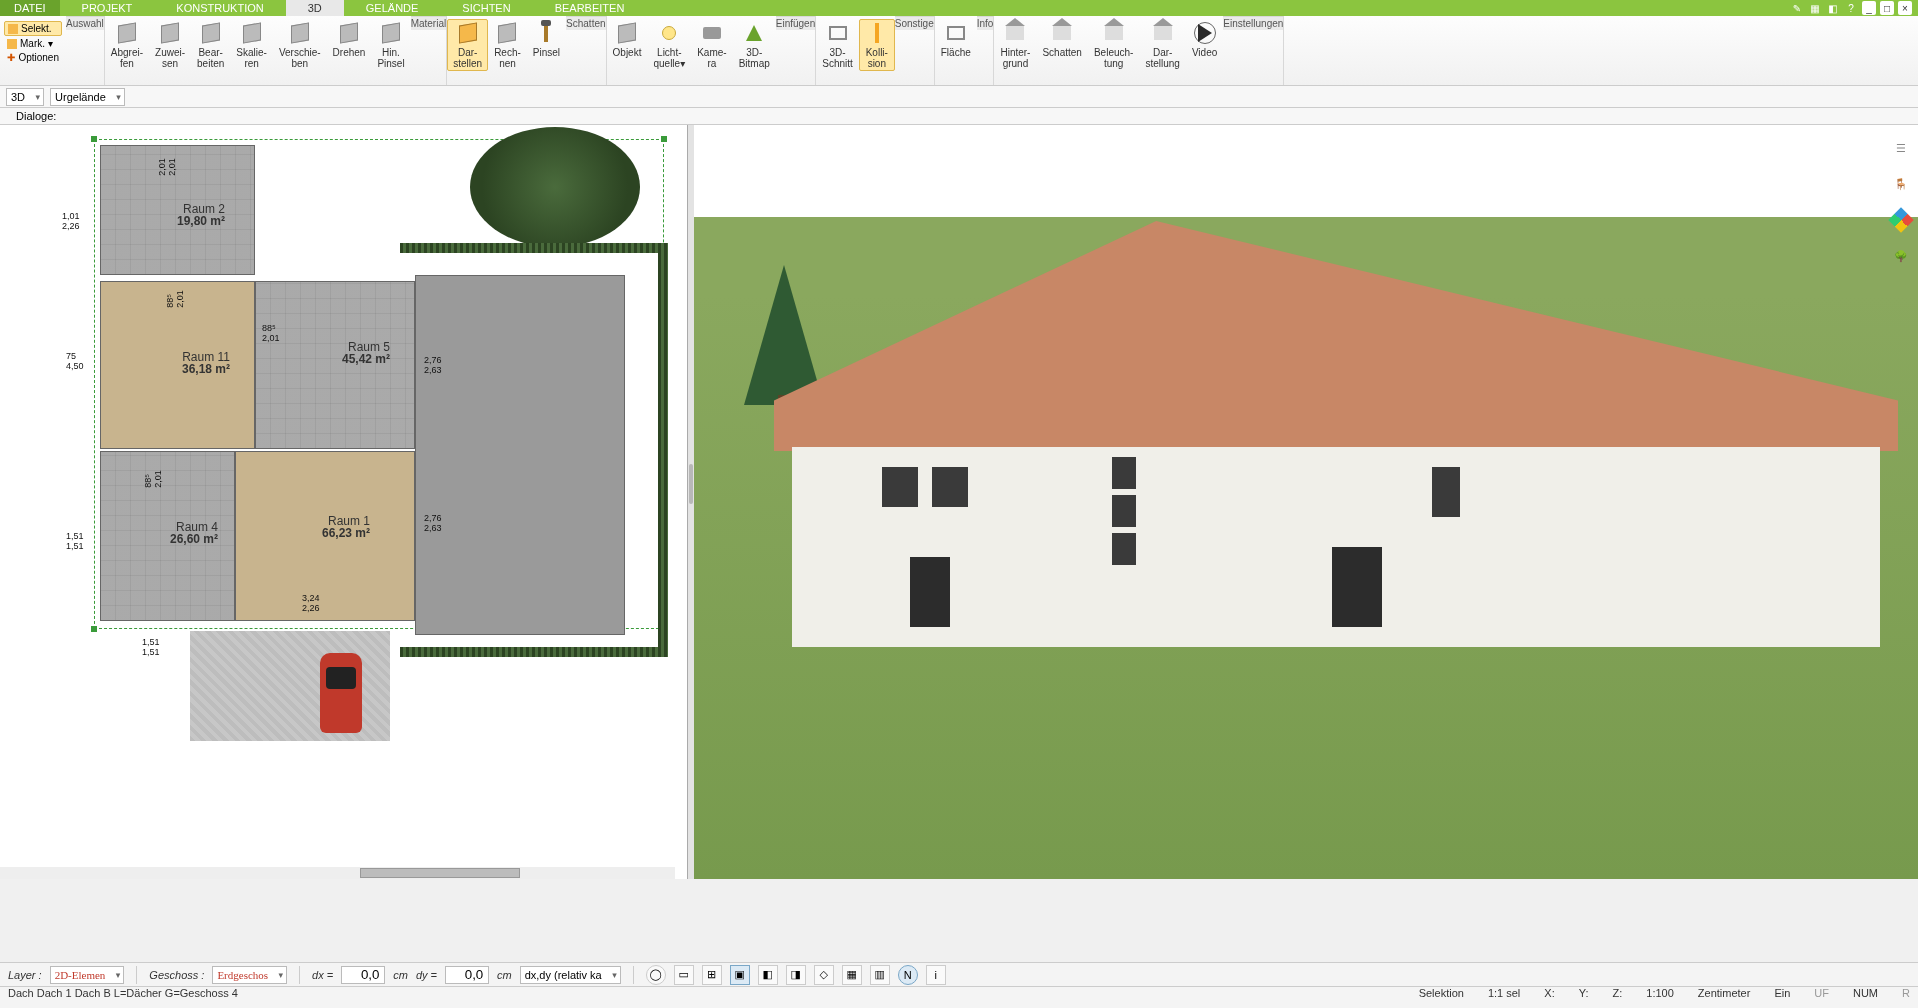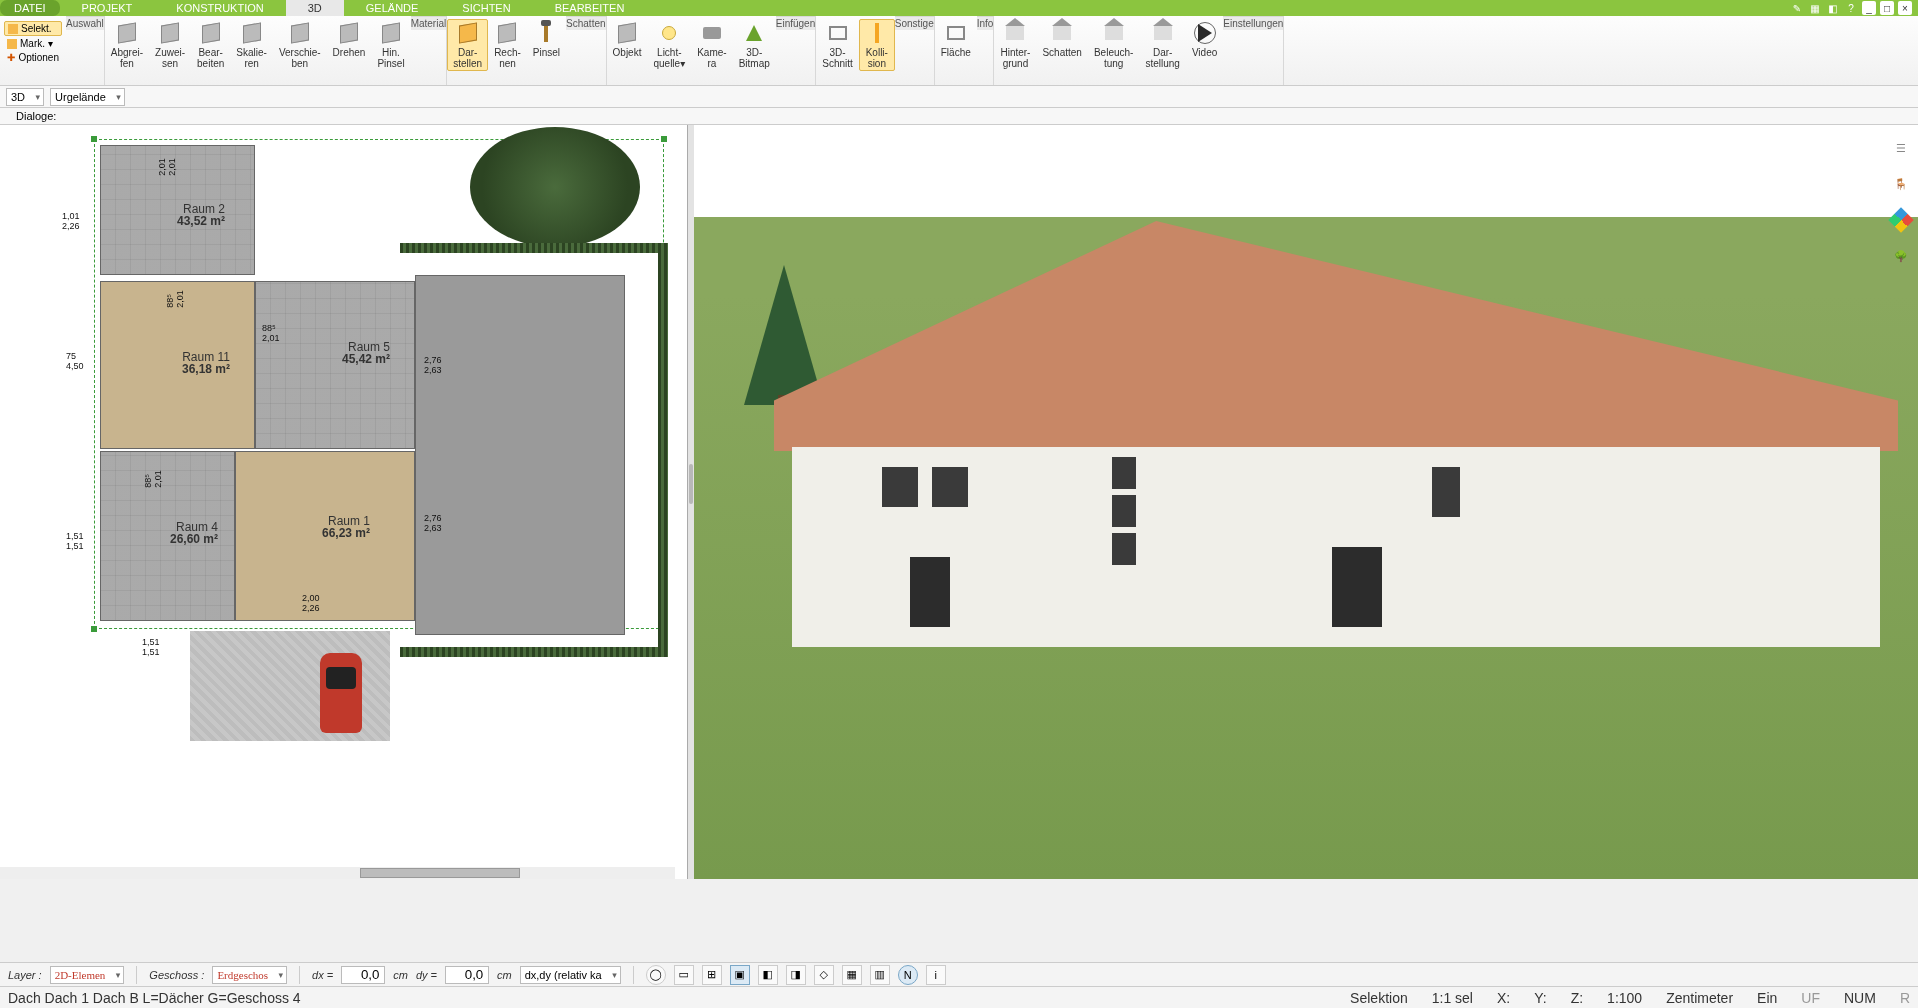--- a/index.html
+++ b/index.html
@@ -1,21 +1,21 @@
 <!DOCTYPE html>
 <html><head>
 <meta charset="utf-8">
 <style>
 * { margin: 0; padding: 0; box-sizing: border-box; font-family: "Segoe UI", Tahoma, sans-serif; }
 body { background: #f0f0f0; font-size: 11px; overflow: hidden; width: 1918px; height: 1008px; position: relative; }
 
 
 .menubar { display:flex; height:16px; background:#8bc53f; align-items:center; }
 .menubar .tab { padding:0 22px; color:#fff; font-size:11px; height:16px; line-height:16px; cursor:pointer; }
-.menubar .tab.datei { background:#6aa32c; padding:0 14px;border-radius:7px; }
+.menubar .tab.datei { background:#6aa32c; padding:0 14px; }
 .menubar .tab.active { background:#e8e8e8; color:#333; }
 .menubar .spacer { flex:1; }
 .menubar .wicons { display:flex; gap:4px; padding-right:6px; }
 .menubar .wicons span { width:14px; height:14px; display:inline-flex; align-items:center; justify-content:center; color:#fff; font-size:10px; cursor:pointer; }
 .menubar .wicons .sq { background:#fff; color:#333; border-radius:2px; }
 
 
 .ribbon { display:flex; height:70px; background:linear-gradient(#fdfdfd,#f1f1f1); border-bottom:1px solid #ccc; }
 .ribgroup { display:flex; flex-direction:row; border-right:1px solid #d8d8d8; }
 .ribgroup .items { display:flex; flex:1; align-items:flex-start; padding-top:3px; }
@@ -98,21 +98,21 @@
 .bottombar { position:absolute; left:0; right:0; bottom:22px; height:24px; background:#f4f4f4; border-top:1px solid #ccc; display:flex; align-items:center; padding:0 8px; gap:8px; font-size:11px; }
 .bb-lbl { color:#333;font-style:italic; }
 .bb-val { color:#c0392b;font-family:Liberation Serif, serif; }
 .sep { width:1px; height:18px; background:#ccc; margin:0 4px; }
 .numfield { width:44px; height:18px; border:1px solid #bbb; background:#fff; text-align:center;padding-left:14px; }
 .iconbtn { width:20px; height:20px; border:1px solid #ccc; background:#fafafa; display:flex; align-items:center; justify-content:center; cursor:pointer; }
 .iconbtn.sel { background:#dceaf5; border-color:#7aa7c7; }
 .iconbtn.round { border-radius:50%; }
 
 
-.statusbar { position:absolute; left:0; right:0; bottom:0; height:22px; background:#f4f4f4; border-top:1px solid #ccc; display:flex; align-items:center; font-size:14px; color:#333; padding:0 8px; gap:24px; }
+.statusbar { position:absolute; left:0; right:0; bottom:0; height:22px; background:#f4f4f4; border-top:1px solid #ccc; display:flex; align-items:flex-start; font-size:11px; color:#333; padding:0 8px; gap:24px; }
 .statusbar .flex { flex:1; }
 </style>
 </head>
 <body>
 
 <div class="menubar">
   <div class="tab datei">DATEI</div>
   <div class="tab">PROJEKT</div>
   <div class="tab">KONSTRUKTION</div>
   <div class="tab active">3D</div>
@@ -351,21 +351,21 @@
     <div class="plan">
 
       <div class="selrect" style="left:64px; top:6px; width:570px; height:490px"></div>
       <div class="selhandle" style="left:61px; top:3px"></div>
         <div class="selhandle" style="left:631px; top:3px"></div>
       <div class="selhandle" style="left:61px; top:493px"></div>
         <div class="selhandle" style="left:631px; top:493px"></div>
 
       <div class="roombox tilefloor" style="left:70px; top:12px; width:155px; height:130px"></div>
       <div class="roomlabel" style="left:105px; top:70px; width:90px">
-        <span>Raum 2</span><br><b>43,52 m²</b></div>
+        <span>Raum 2</span><br><b>19,80 m²</b></div>
 
       <div class="treeblob" style="left:440px; top:-6px; width:170px; height:120px"></div>
 
       <div class="hedge" style="left:370px; top:110px; width:268px"></div>
       <div class="hedge" style="left:370px; top:514px; width:268px"></div>
       <div class="hedge" style="left:628px; top:110px; width:10px; height:414px"></div>
 
       <div class="roombox woodfloor" style="left:70px; top:148px; width:155px; height:168px"></div>
       <div class="roomlabel" style="left:100px; top:218px; width:100px">
         <span>Raum 11</span><br><b>36,18 m²</b></div>
@@ -389,21 +389,21 @@
 
       <div class="dim" style="left:32px; top:78px"><span>1,01</span><br><span>2,26</span></div>
       <div class="dim" style="left:36px; top:218px"><span>75</span><br><span>4,50</span></div>
       <div class="dim" style="left:36px; top:398px"><span>1,51</span><br><span>1,51</span></div>
       <div class="dim" style="left:394px; top:222px"><span>2,76</span><br><span>2,63</span></div>
       <div class="dim" style="left:394px; top:380px"><span>2,76</span><br><span>2,63</span></div>
       <div class="dim" style="left:232px; top:190px"><span>88⁵</span><br><span>2,01</span></div>
       <div class="dim" style="left:136px; top:156px;transform:rotate(-90deg)"><span>88⁵</span><br><span>2,01</span></div>
       <div class="dim" style="left:114px; top:336px;transform:rotate(-90deg)"><span>88⁵</span><br><span>2,01</span></div>
       <div class="dim" style="left:128px; top:24px;transform:rotate(-90deg)"><span>2,01</span><br><span>2,01</span></div>
-      <div class="dim" style="left:272px; top:460px"><span>2,00</span><br><span>2,26</span></div>
+      <div class="dim" style="left:272px; top:460px"><span>3,24</span><br><span>2,26</span></div>
       <div class="dim" style="left:112px; top:504px"><span>1,51</span><br><span>1,51</span></div>
     </div>
     <div class="scrollh">
         <div class="thumb"></div>
       </div>
   </div>
 
   <div class="splitter"></div>
 
   <div class="pane3d">

